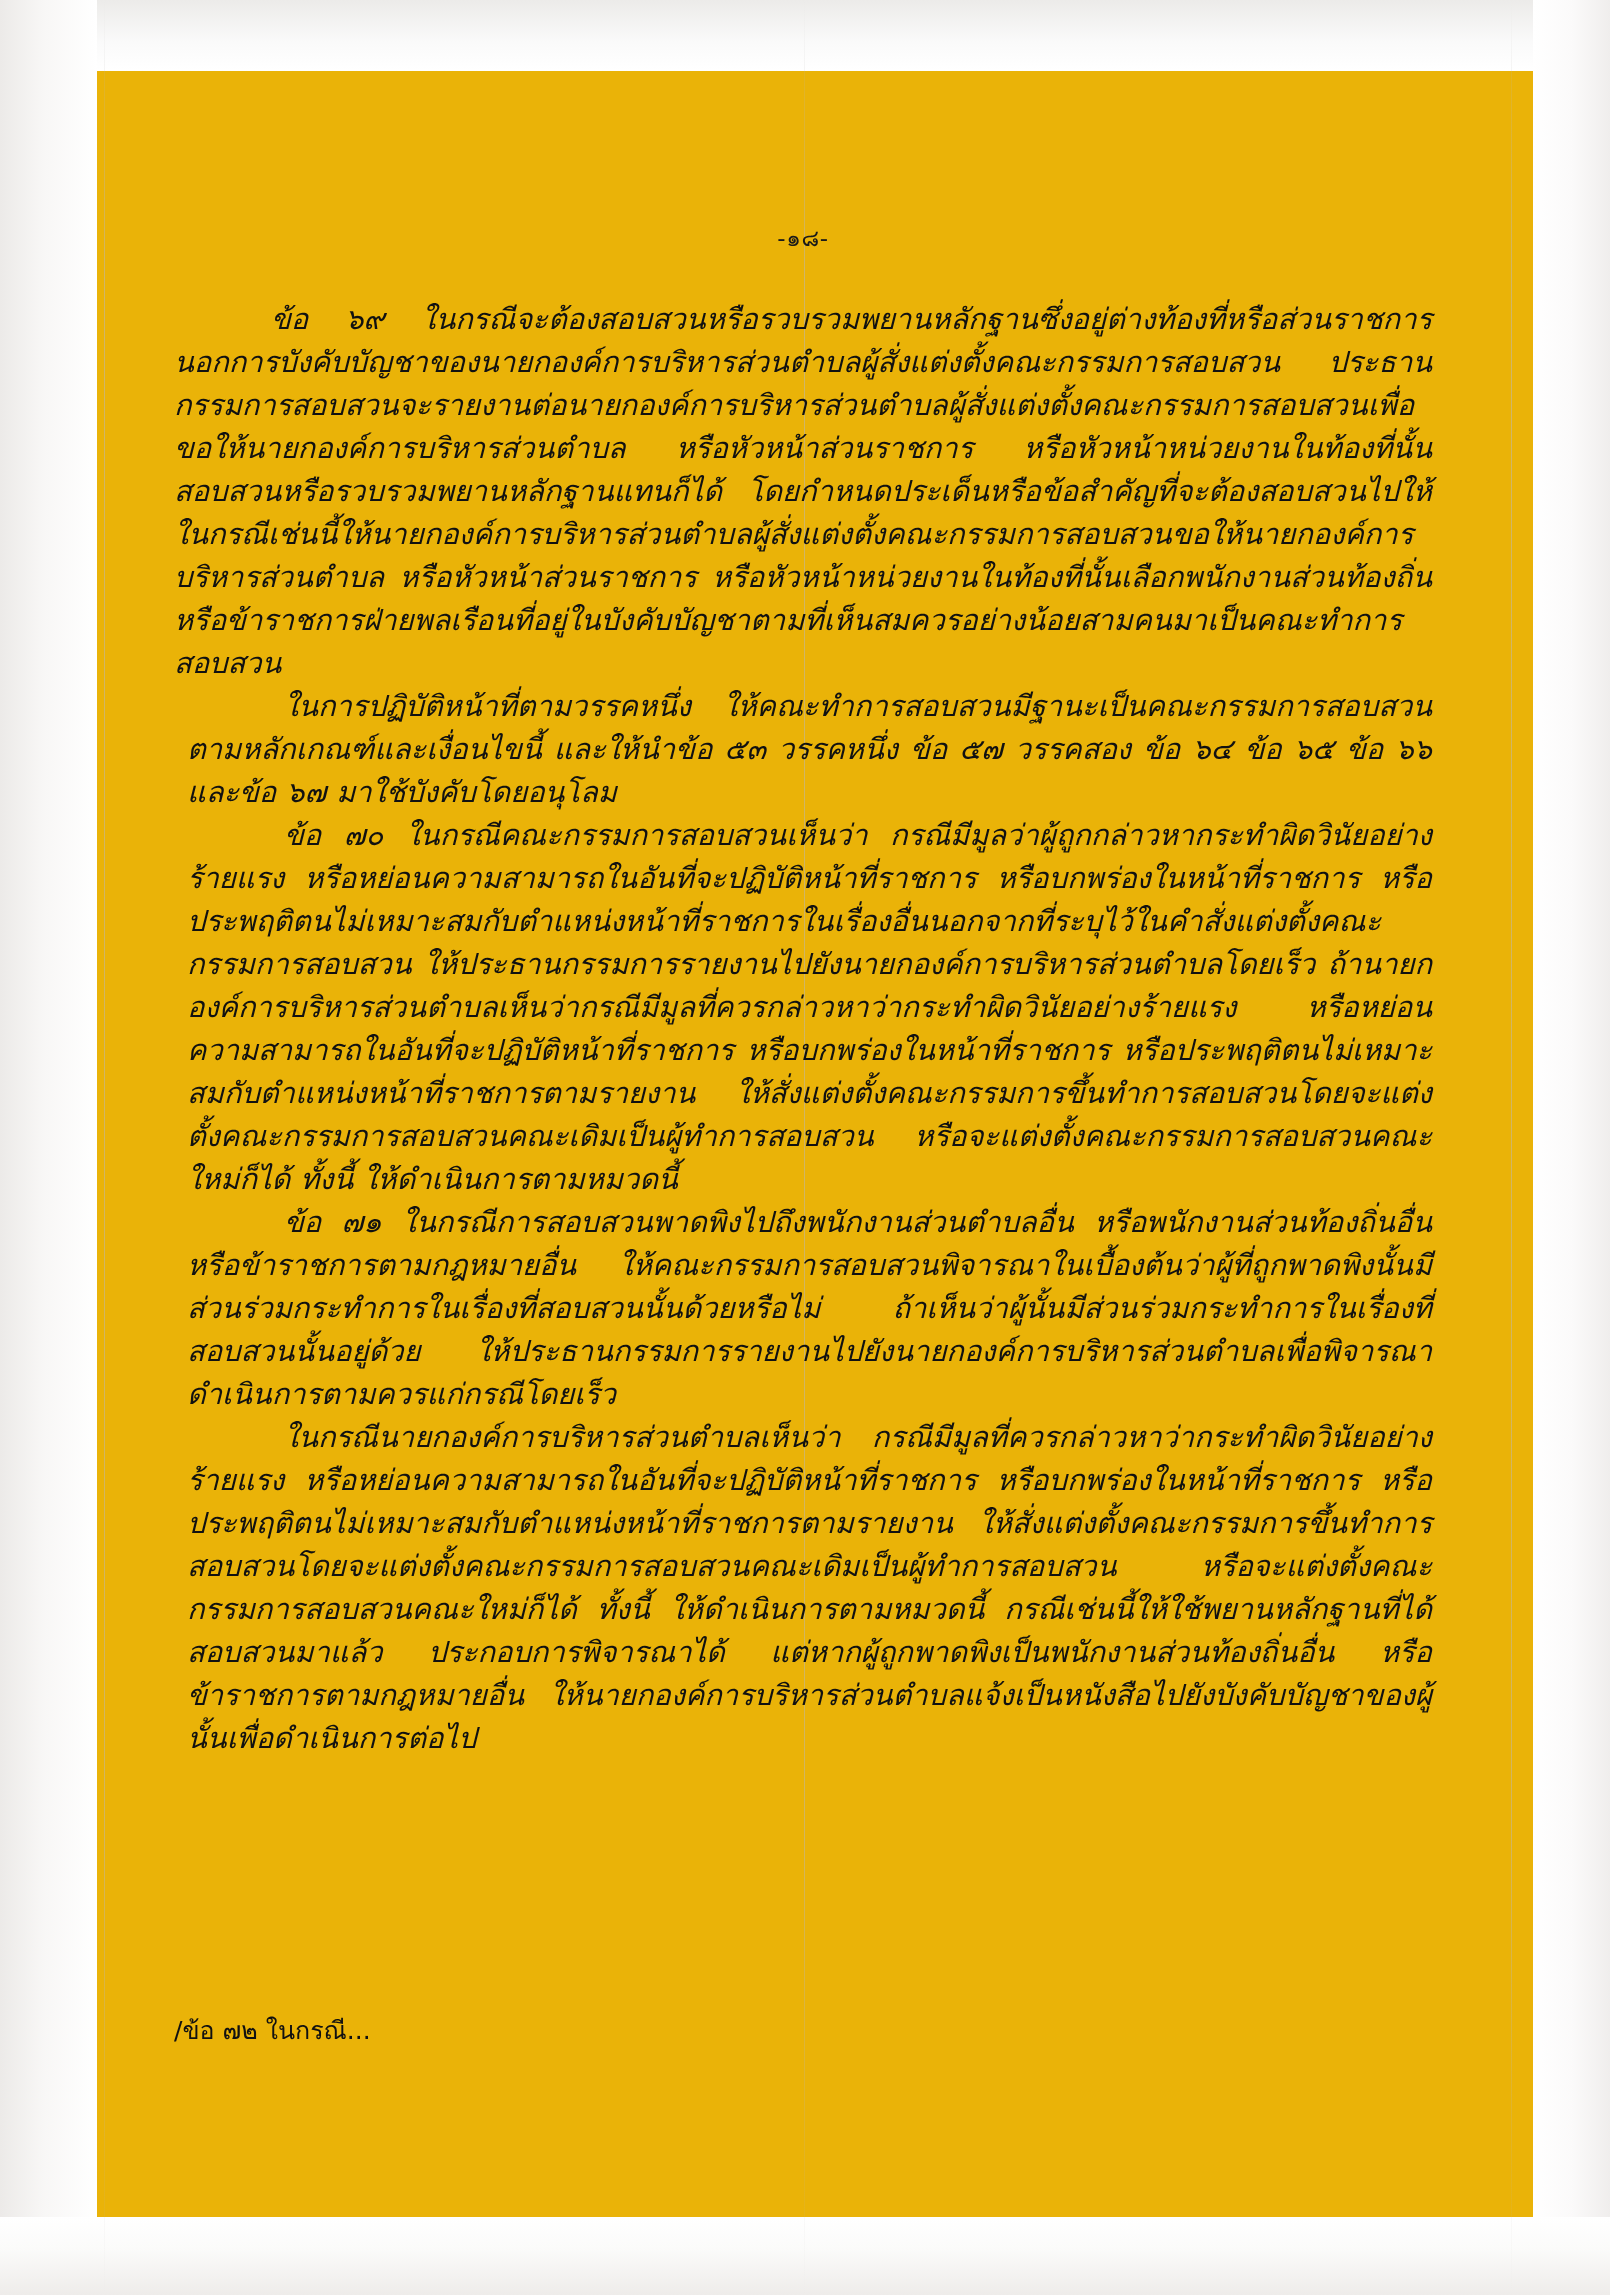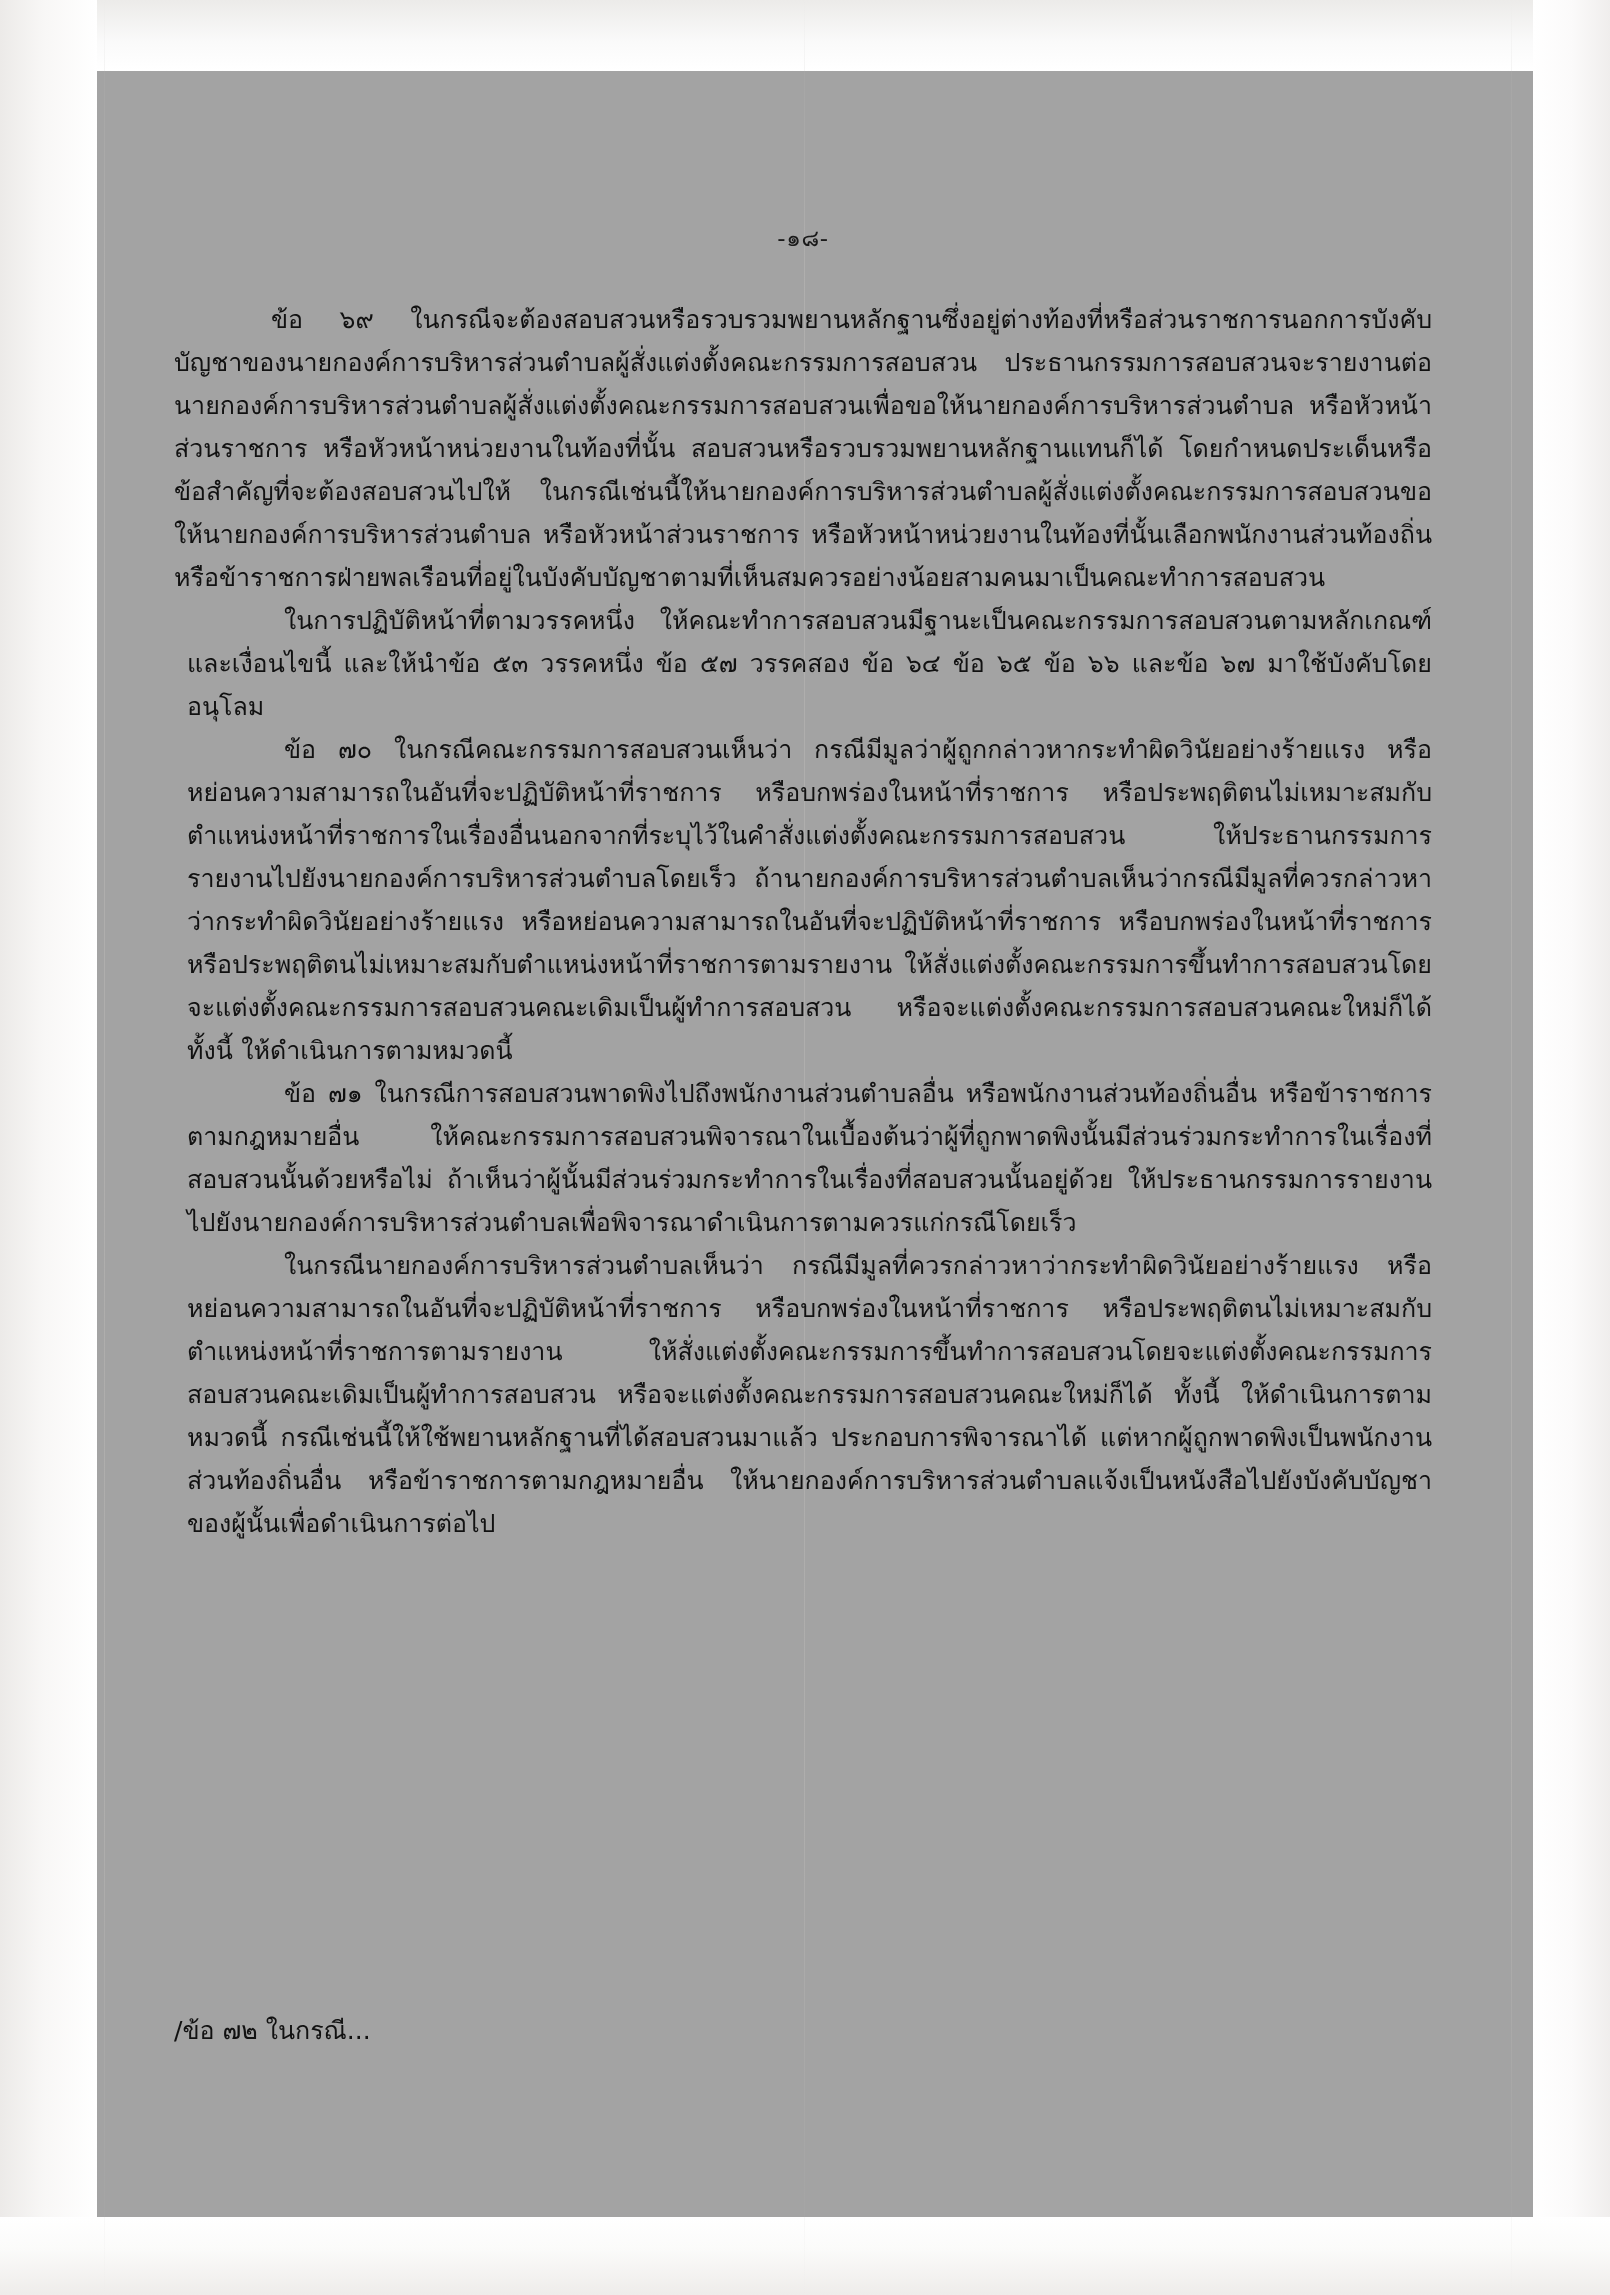--- a/index.html
+++ b/index.html
@@ -10,21 +10,21 @@
   body {
     width: 1611px;
     height: 2295px;
     font-family: "DejaVu Sans", sans-serif;
     -webkit-font-smoothing: antialiased;
   }
   .page {
     position: relative;
     width: 1611px;
     height: 2295px;
-    background: #a3a3a3;
+    background: #eab308;
     overflow: hidden;
   }
   
   .scan-edge-left {
     position: absolute;
     left: 0; top: 0;
     width: 97px; height: 2295px;
     background: linear-gradient(to right, #eceae8 0%, #f8f7f6 45%, #ffffff 100%);
     pointer-events: none;
   }
@@ -78,27 +78,28 @@
 
   .content {
     position: absolute;
     left: 0;
     top: 78px;
     width: 1258px;
   }
 
   p.para {
     margin: 0 0 0 0;
-    font-size: 25px;
+    font-size: 29px;
     line-height: 43px;
     color: #111111;
     text-align: justify;
     text-justify: inter-word;
     text-indent: 97px;
     word-spacing: 0.6px;
+    font-style: italic;
   }
   p.para + p.para {
     margin-top: 0;
     margin-left: 13px;
   }
 
   .footer-note {
     position: absolute;
     left: 0;
     top: 1790px;

